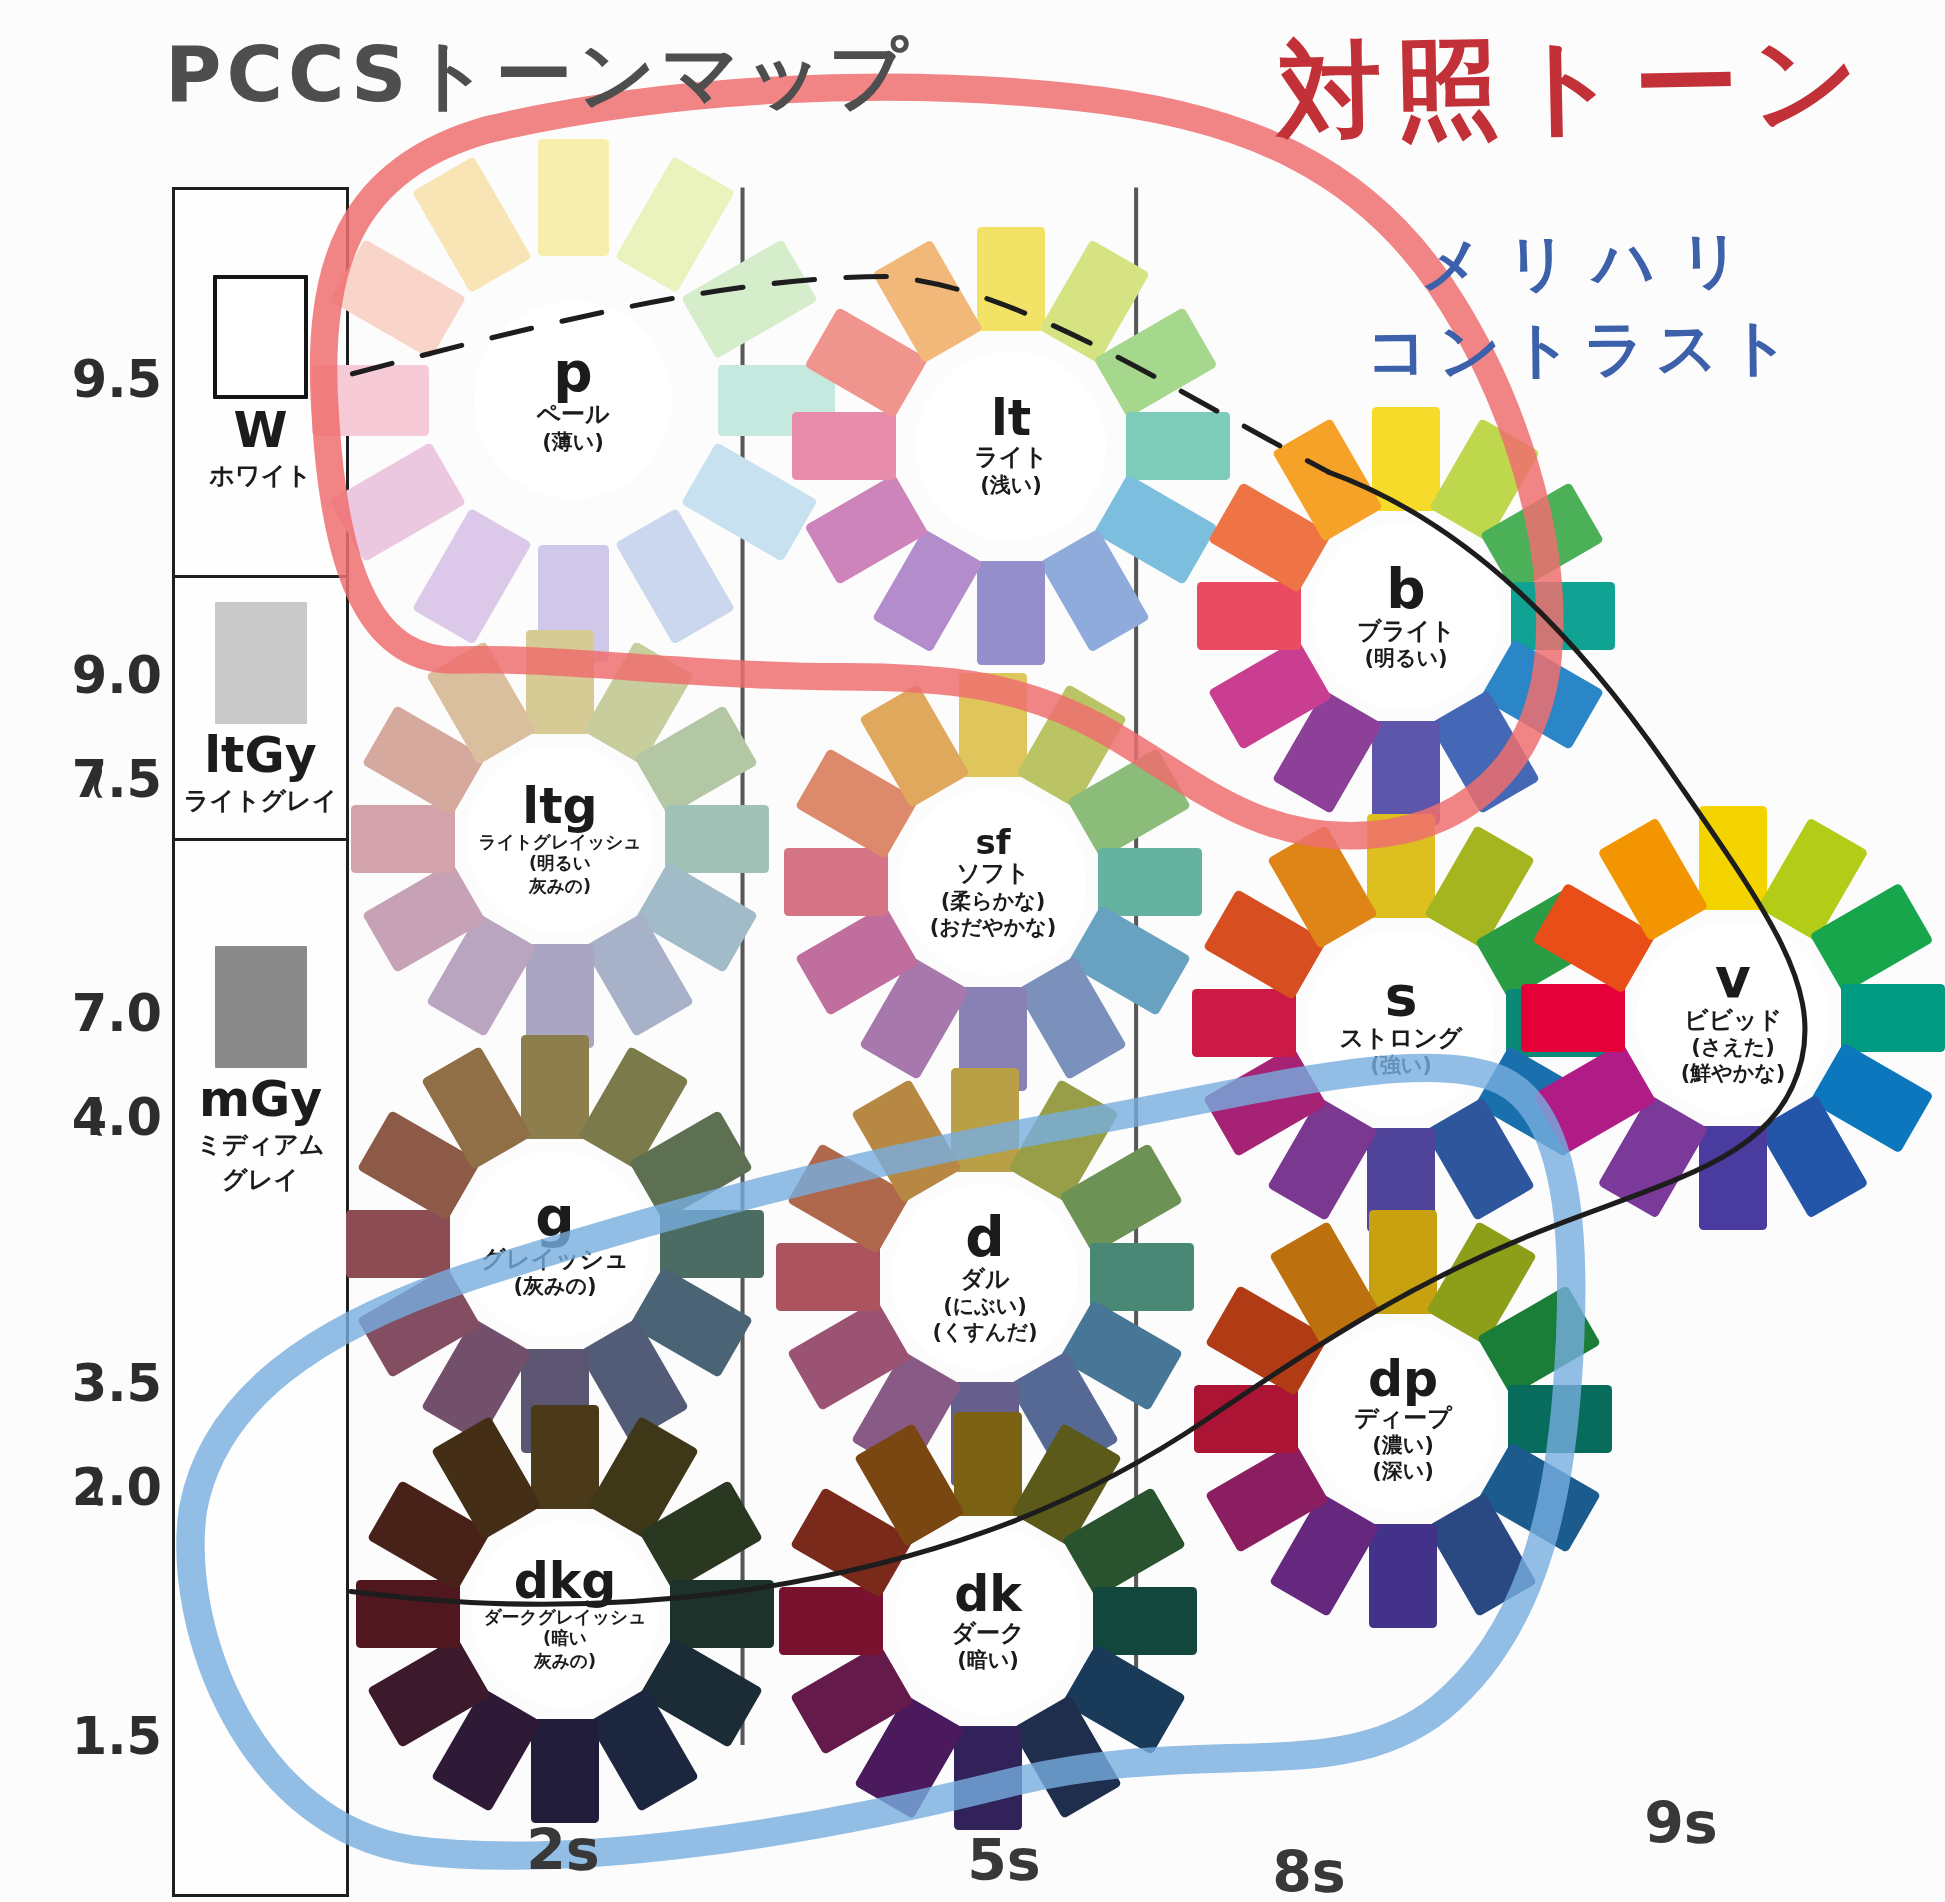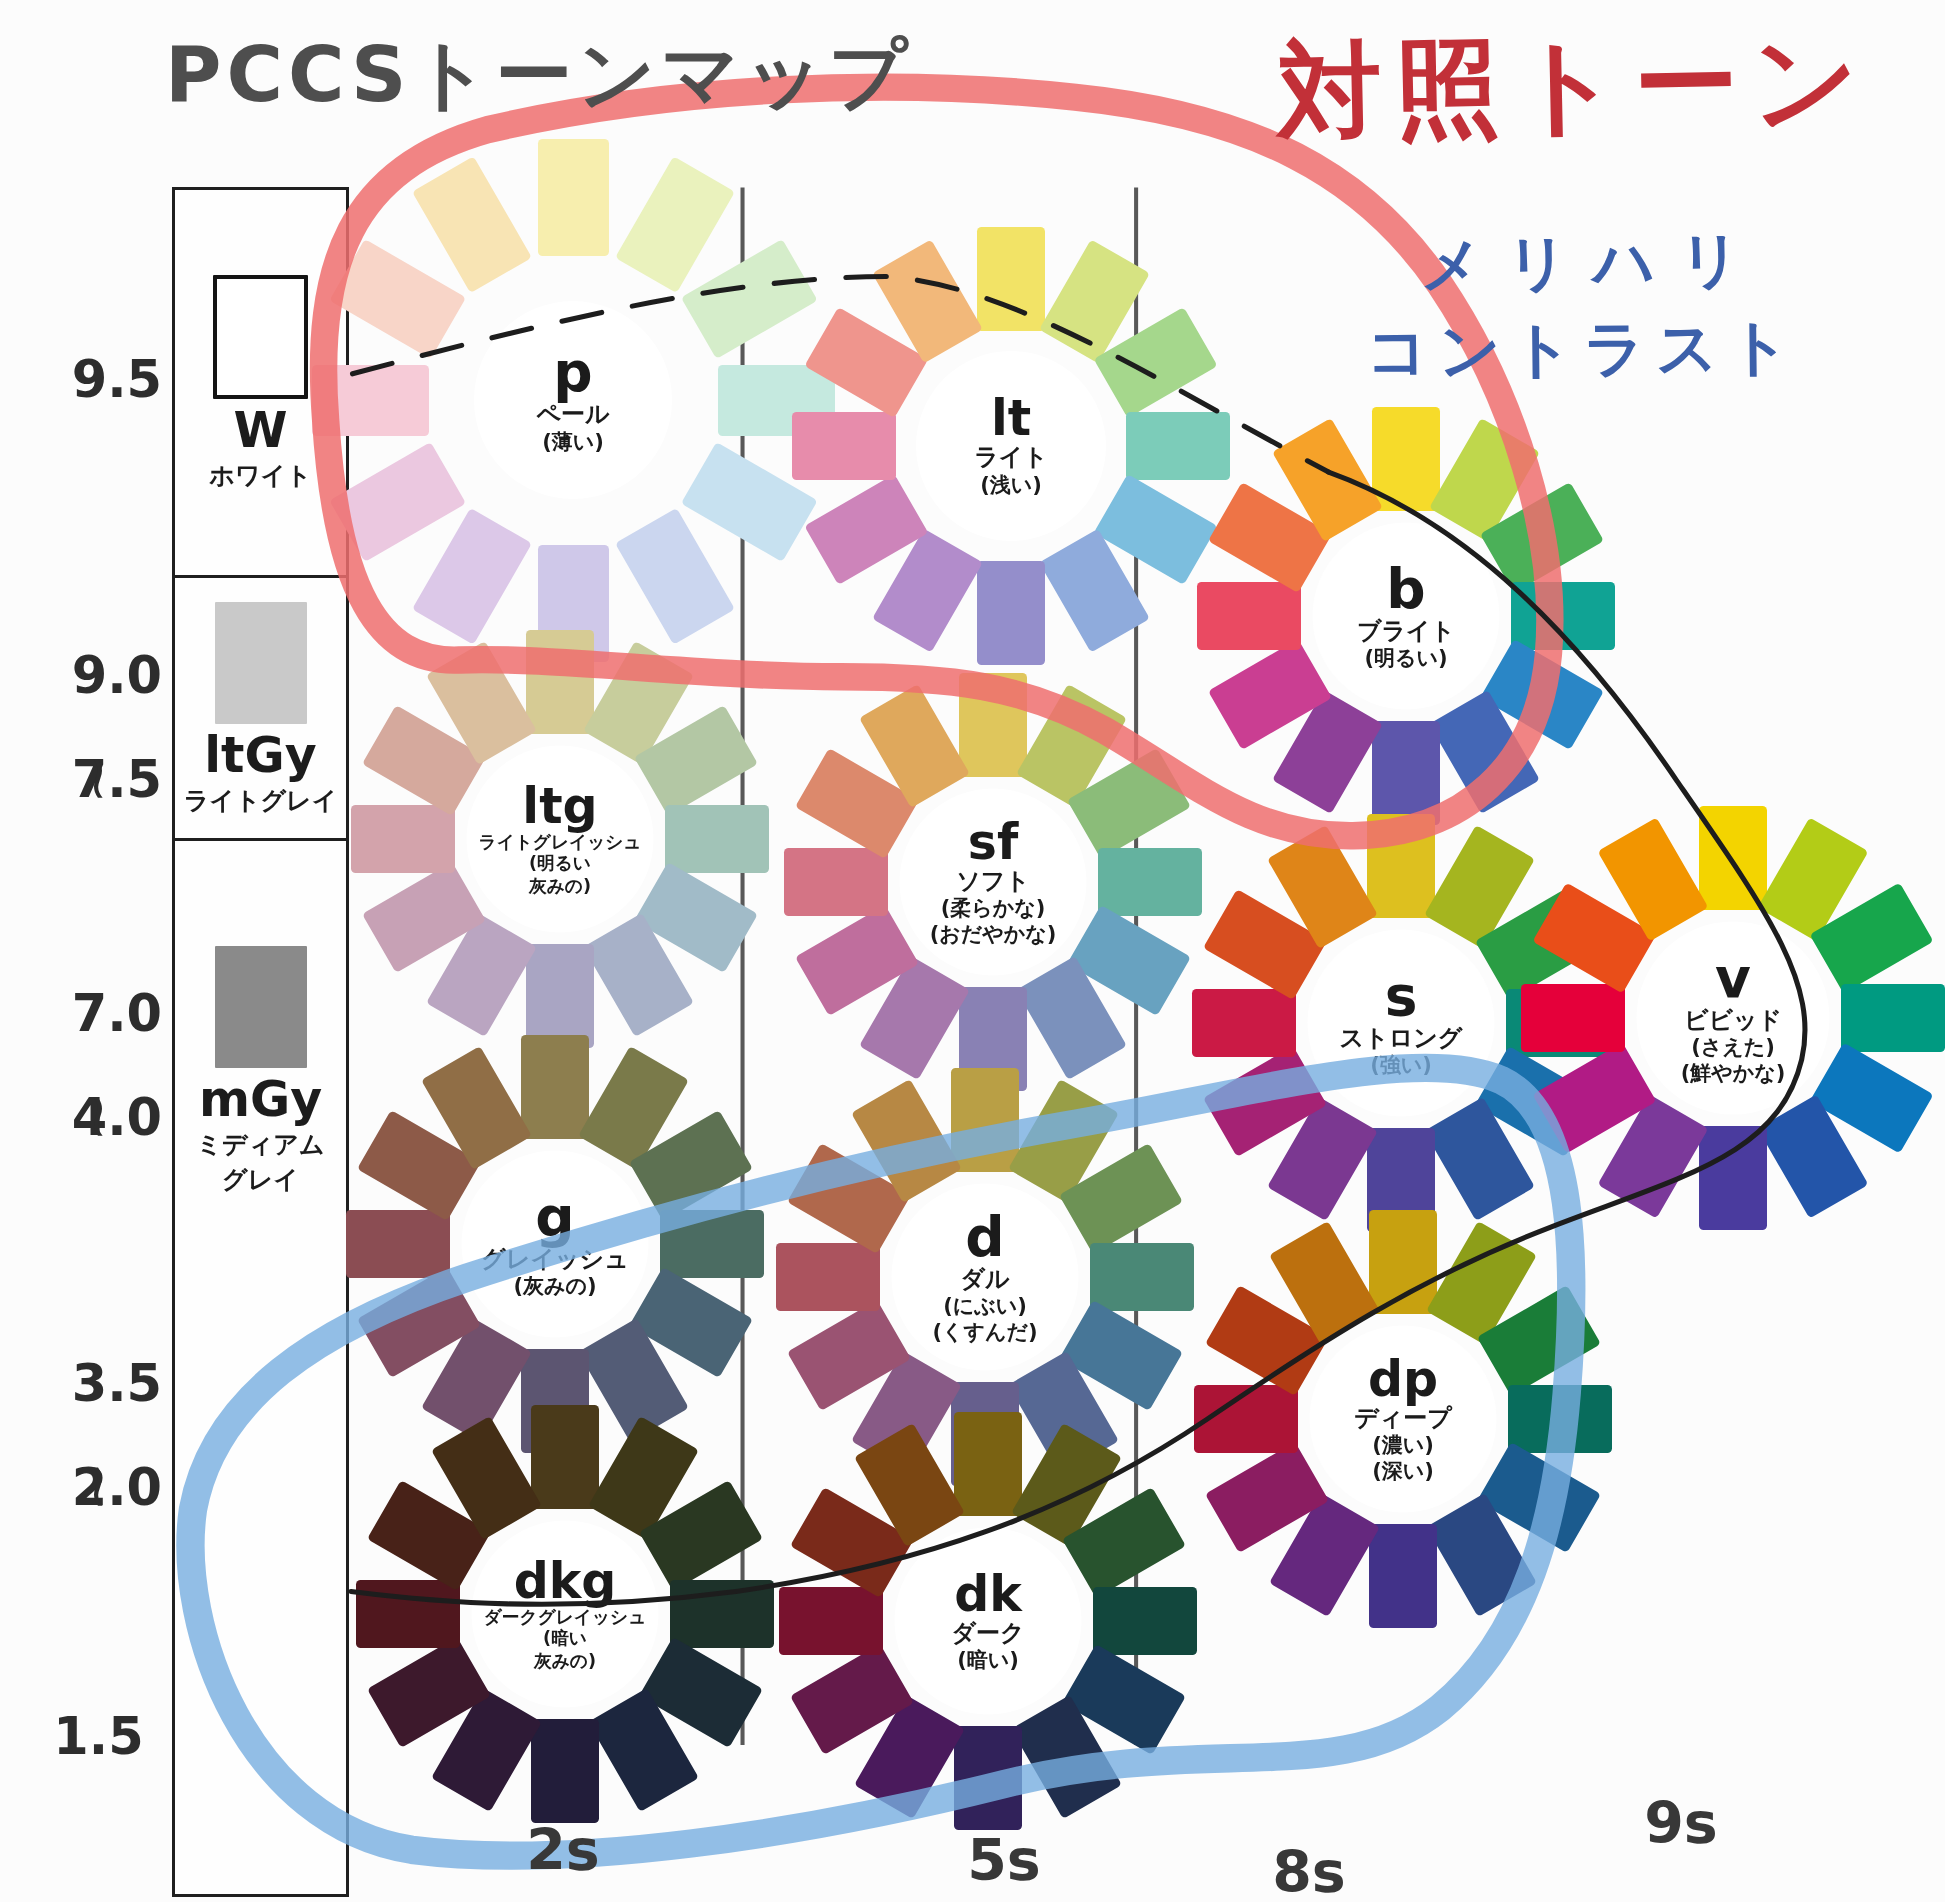--- a/index.html
+++ b/index.html
@@ -75,21 +75,21 @@
       <div class="vlabel" style="top: 1066px;">
         <div>7.0</div>
         <div class="tline">~</div>
         <div>4.0</div>
       </div>
       <div class="vlabel" style="top: 1436px;">
         <div>3.5</div>
         <div class="tline">~</div>
         <div>2.0</div>
       </div>
-      <div class="vlabel" style="top: 1737px; text-align: center;">
+      <div class="vlabel" style="top: 1737px;">
         <div>1.5</div>
       </div>
     </div>
 
   <div class="layer" id="wheels-layer">
       <div class="wheel" style="left: 573px; top: 400px; width: 0px; height: 0px;">
         <div class="swatch" style="width: 71px; height: 117px; margin: -58px 0px 0px -35px; background: rgb(247, 238, 174); transform: rotate(0deg) translateY(-203px);"></div>
         <div class="swatch" style="width: 71px; height: 117px; margin: -58px 0px 0px -35px; background: rgb(234, 242, 189); transform: rotate(30deg) translateY(-203px);"></div>
         <div class="swatch" style="width: 71px; height: 117px; margin: -58px 0px 0px -35px; background: rgb(213, 237, 202); transform: rotate(60deg) translateY(-203px);"></div>
         <div class="swatch" style="width: 71px; height: 117px; margin: -58px 0px 0px -35px; background: rgb(197, 233, 223); transform: rotate(90deg) translateY(-203px);"></div>
@@ -172,21 +172,21 @@
         <div class="swatch" style="width: 68px; height: 104px; margin: -52px 0px 0px -34px; background: rgb(100, 178, 159); transform: rotate(90deg) translateY(-157px);"></div>
         <div class="swatch" style="width: 68px; height: 104px; margin: -52px 0px 0px -34px; background: rgb(104, 162, 192); transform: rotate(120deg) translateY(-157px);"></div>
         <div class="swatch" style="width: 68px; height: 104px; margin: -52px 0px 0px -34px; background: rgb(123, 145, 188); transform: rotate(150deg) translateY(-157px);"></div>
         <div class="swatch" style="width: 68px; height: 104px; margin: -52px 0px 0px -34px; background: rgb(137, 129, 180); transform: rotate(180deg) translateY(-157px);"></div>
         <div class="swatch" style="width: 68px; height: 104px; margin: -52px 0px 0px -34px; background: rgb(166, 120, 172); transform: rotate(210deg) translateY(-157px);"></div>
         <div class="swatch" style="width: 68px; height: 104px; margin: -52px 0px 0px -34px; background: rgb(191, 110, 157); transform: rotate(240deg) translateY(-157px);"></div>
         <div class="swatch" style="width: 68px; height: 104px; margin: -52px 0px 0px -34px; background: rgb(212, 116, 133); transform: rotate(270deg) translateY(-157px);"></div>
         <div class="swatch" style="width: 68px; height: 104px; margin: -52px 0px 0px -34px; background: rgb(220, 137, 108); transform: rotate(300deg) translateY(-157px);"></div>
         <div class="swatch" style="width: 68px; height: 104px; margin: -52px 0px 0px -34px; background: rgb(223, 168, 92); transform: rotate(330deg) translateY(-157px);"></div>
         <div class="hub" style="width: 187px; height: 187px;">
-          <div class="code" style="font-size: 49px;">sf</div>
+          <div class="code" style="font-size: 34px;">sf</div>
           <div class="tname">ソフト</div>
           <div class="tdesc">(柔らかな)</div>
           <div class="tdesc">(おだやかな)</div>
         </div>
       </div>
       <div class="wheel" style="left: 1401px; top: 1023px; width: 0px; height: 0px;">
         <div class="swatch" style="width: 68px; height: 104px; margin: -52px 0px 0px -34px; background: rgb(221, 192, 31); transform: rotate(0deg) translateY(-157px);"></div>
         <div class="swatch" style="width: 68px; height: 104px; margin: -52px 0px 0px -34px; background: rgb(165, 181, 31); transform: rotate(30deg) translateY(-157px);"></div>
         <div class="swatch" style="width: 68px; height: 104px; margin: -52px 0px 0px -34px; background: rgb(42, 157, 68); transform: rotate(60deg) translateY(-157px);"></div>
         <div class="swatch" style="width: 68px; height: 104px; margin: -52px 0px 0px -34px; background: rgb(10, 137, 118); transform: rotate(90deg) translateY(-157px);"></div>

